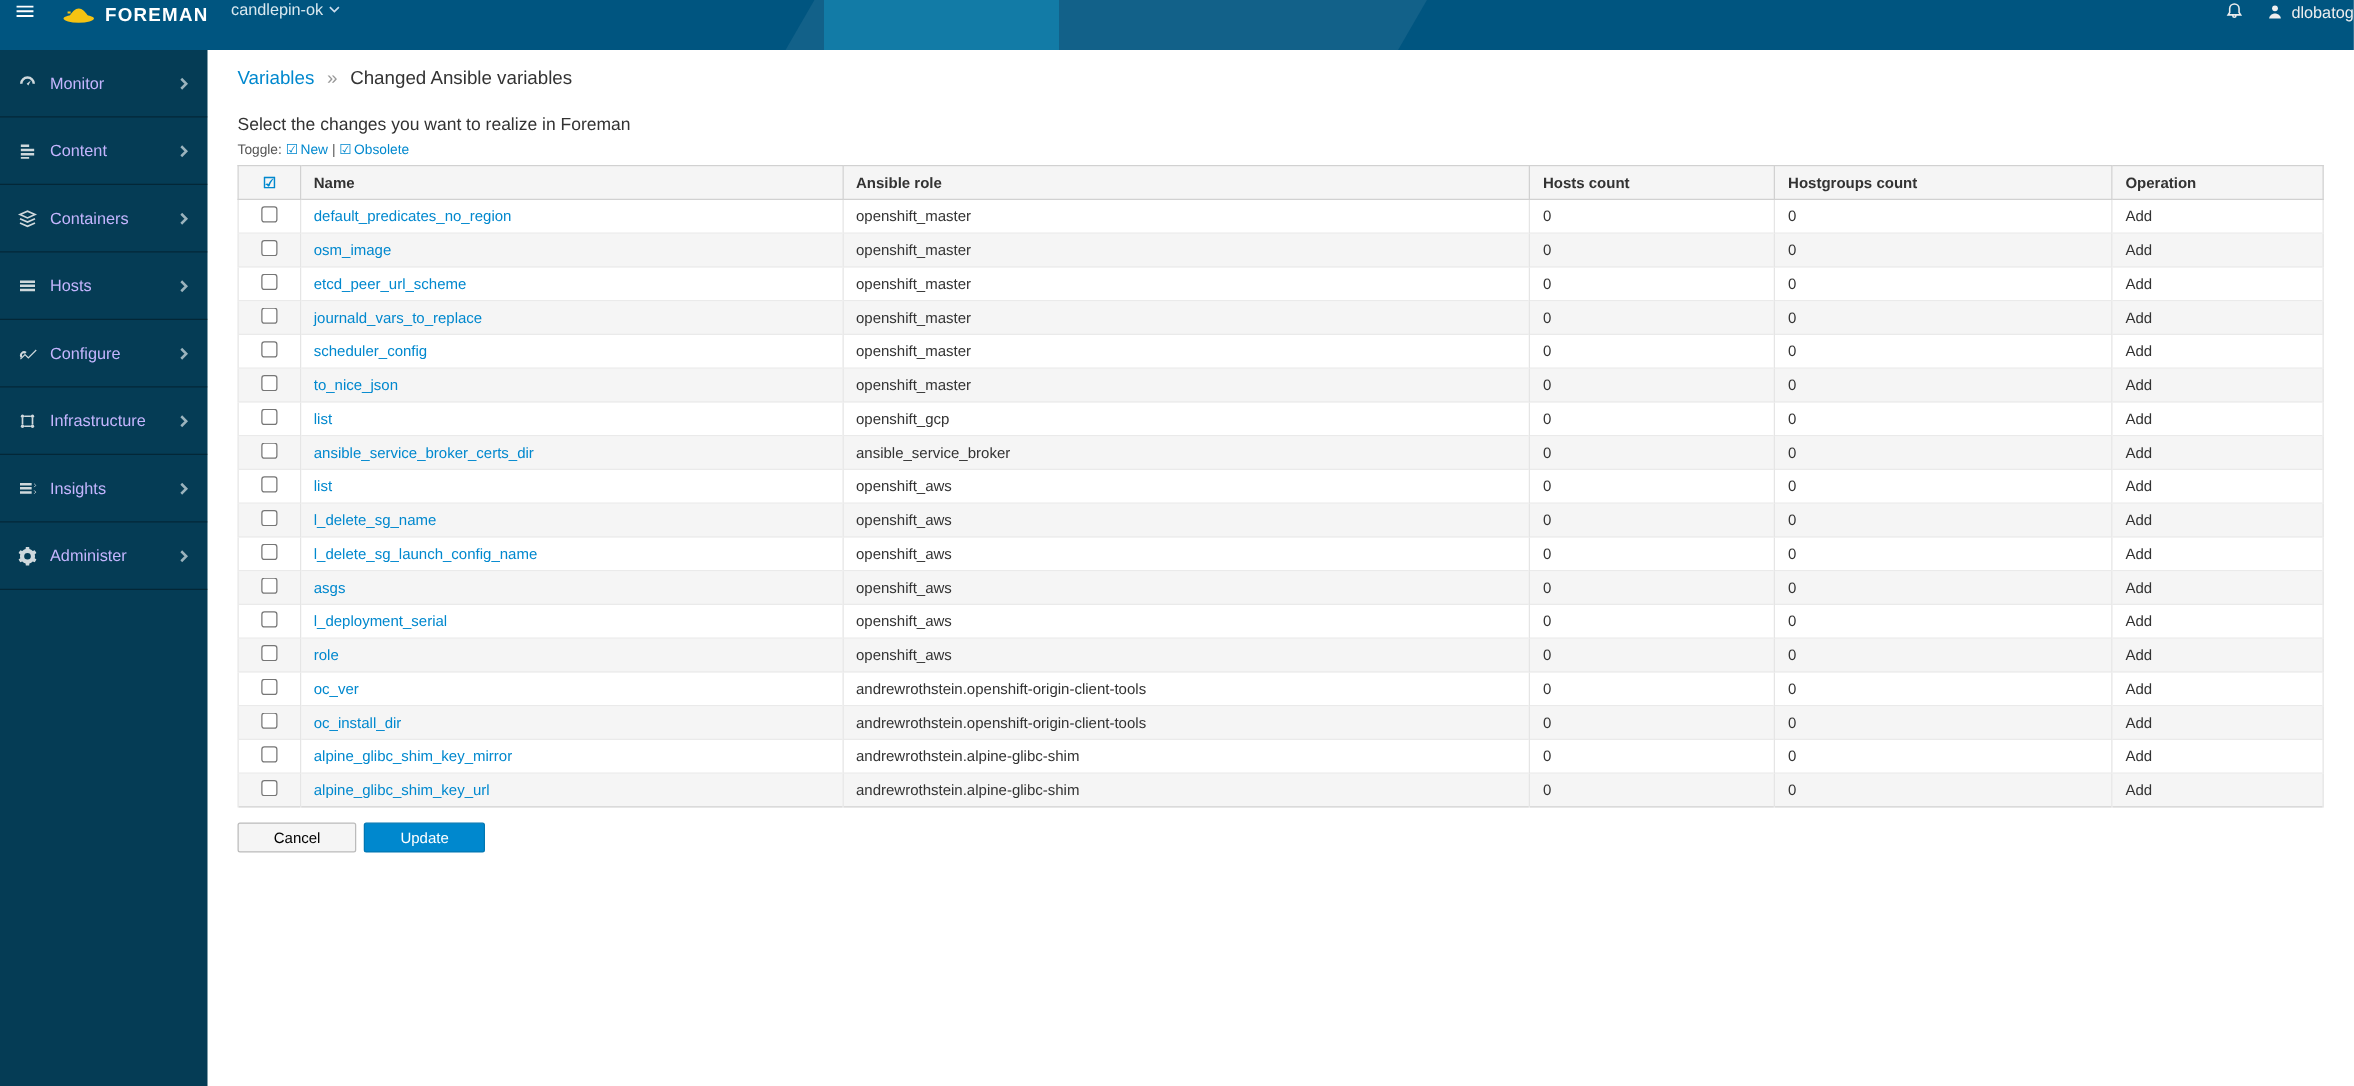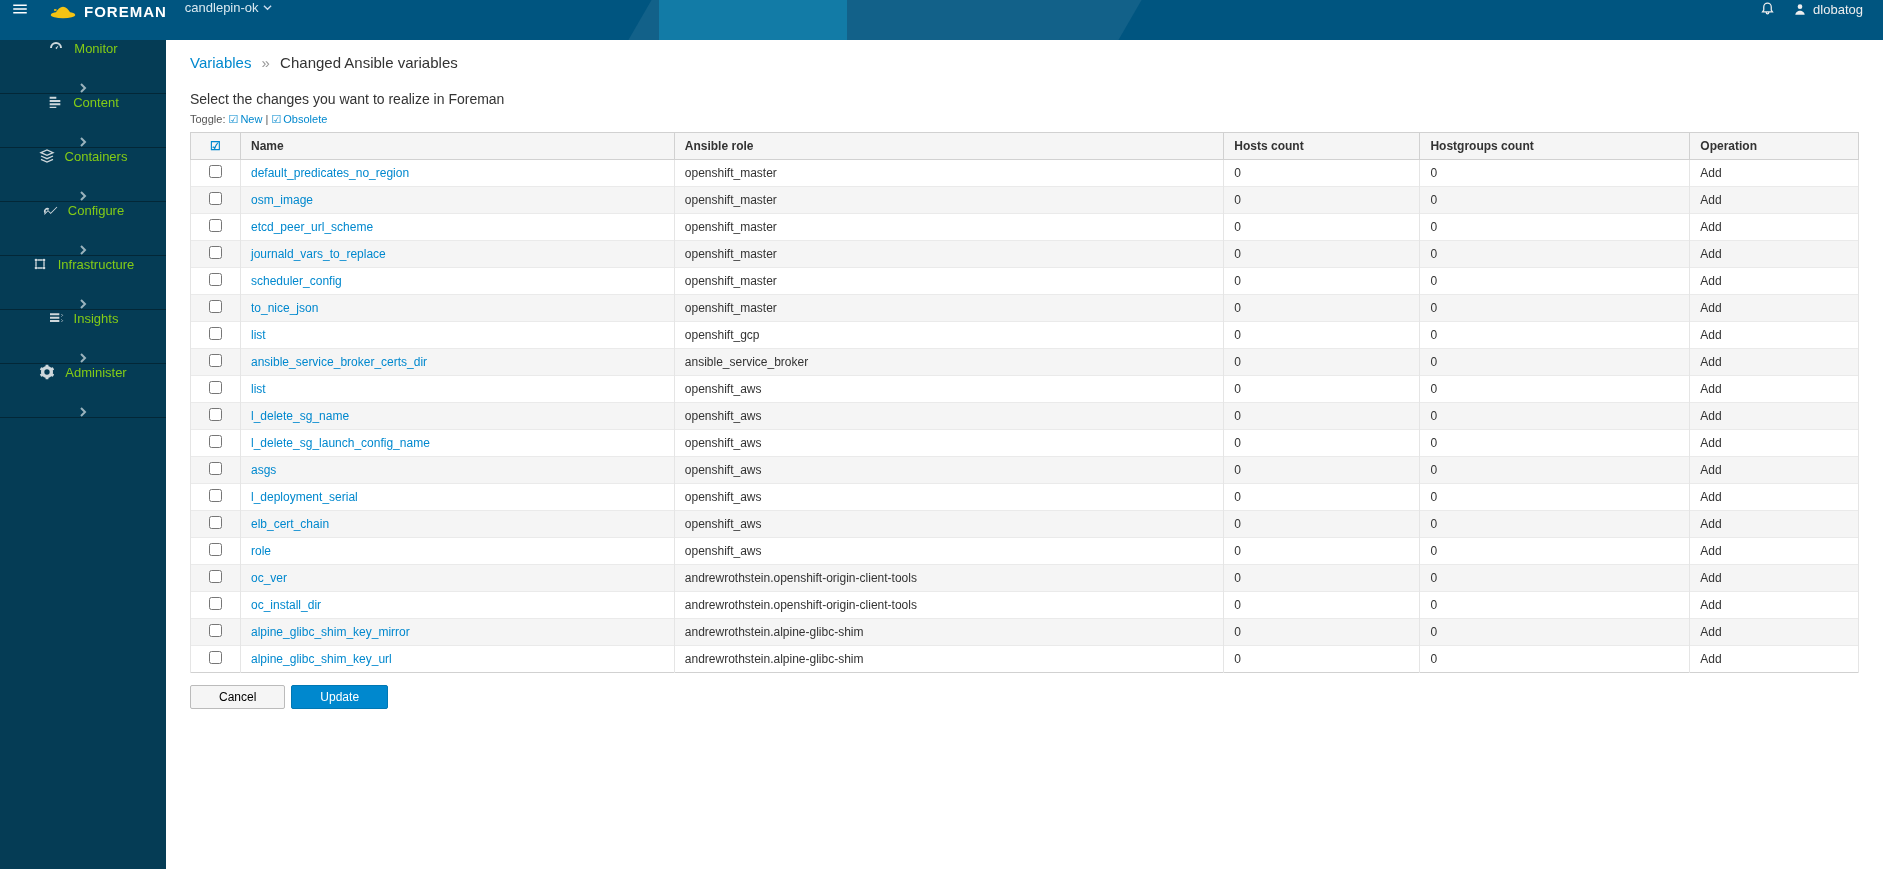--- a/index.html
+++ b/index.html
@@ -17,28 +17,28 @@
   content:"";
   position:absolute; top:0; bottom:0; left:34%; right:40%;
   background: rgba(255,255,255,0.07);
   transform: skewX(-30deg);
 }
 .hamburger { width: 40px; display:flex; align-items:center; justify-content:center; cursor:pointer; }
 .hamburger svg { width:18px; height:18px; fill:#fff; }
 .brand { display:flex; align-items:center; gap:8px; margin-left:10px; font-weight:700; letter-spacing:1px; font-size:15px; color:#fff;}
 .brand .hat svg{ width:26px; height:20px;}
 .context { margin-left:18px; color:#d9e9f0; font-size:13px; display:flex; align-items:center; gap:4px; cursor:pointer;}
-.topbar-right{ margin-left:auto; display:flex; align-items:center; gap:18px; padding-right:20px; color:#eee;}
+.topbar-right{ margin-left:auto; display:flex; align-items:center; gap:18px; color:#eee;}
 .topbar-right .icon{ cursor:pointer;}
 .user{ display:flex; align-items:center; gap:6px; font-size:13px; cursor:pointer;}
 
 
 .layout{ display:flex; height:calc(100vh - 40px); }
 .sidebar{ width:166px; background:#053c55; color:#fff; flex-shrink:0; }
-.side-item{ display:flex; align-items:center; padding:0 14px; height:54px; border-bottom:1px solid rgba(0,0,0,0.35); cursor:pointer; font-size:13px; color:#84cc16; justify-content:space-between;flex-direction:column;}
+.side-item{ display:flex; align-items:center; padding:14px 14px; height:54px; border-bottom:1px solid rgba(0,0,0,0.35); cursor:pointer; font-size:13px; color:#c4b5fd; justify-content:space-between;}
 .side-item .lbl{ display:flex; align-items:center; gap:10px;}
 .side-item svg.icon{ width:16px; height:16px; fill:#cfd8dc; flex-shrink:0;}
 .side-item svg.caret{ width:10px; height:10px; fill:#9bb3bd;}
 
 
 .main{ flex:1; overflow:auto; padding:14px 24px 30px 24px;}
 .breadcrumb{ font-size:15px; color:#333; margin-bottom:20px;}
 .breadcrumb a{ color:#0088ce; text-decoration:none;}
 .breadcrumb .sep{ color:#999; margin:0 6px;}
 h3.instr{ font-weight:400; font-size:14px; color:#333; margin-bottom:6px;}
@@ -126,20 +126,31 @@
         <svg class="caret" viewBox="0 0 10 10">
           <path d="M3 1 L7 5 L3 9" stroke="#9bb3bd" stroke-width="2" fill="none"></path>
         </svg>
       </div>
       <div class="side-item">
         <span class="lbl">
           <svg class="icon" viewBox="0 0 24 24">
             <path d="M3 7l9-4 9 4-9 4zM3 12l9 4 9-4M3 17l9 4 9-4" fill="none" stroke="#cfd8dc" stroke-width="2"></path>
           </svg>
           <span>Containers</span>
+        </span>
+        <svg class="caret" viewBox="0 0 10 10">
+          <path d="M3 1 L7 5 L3 9" stroke="#9bb3bd" stroke-width="2" fill="none"></path>
+        </svg>
+      </div>
+      <div class="side-item">
+        <span class="lbl">
+          <svg class="icon" viewBox="0 0 24 24">
+            <path d="M3 5h18v3H3zM3 10h18v3H3zM3 15h18v3H3z"></path>
+          </svg>
+          <span>Hosts</span>
         </span>
         <svg class="caret" viewBox="0 0 10 10">
           <path d="M3 1 L7 5 L3 9" stroke="#9bb3bd" stroke-width="2" fill="none"></path>
         </svg>
       </div>
       <div class="side-item">
         <span class="lbl">
           <svg class="icon" viewBox="0 0 24 24">
             <path d="M22 7l-9 9-4-4-6 6 1 1 5-5 4 4 10-10z"></path>
             <path d="M4 17a5 5 0 017-7l-2 2a2 2 0 00-3 3z"></path>
@@ -317,28 +328,20 @@
           <tr>
             <td class="chkcol"><input type="checkbox" style=""></td>
             <td><a href="#">l_deployment_serial</a></td>
             <td>openshift_aws</td>
             <td>0</td>
             <td>0</td>
             <td>Add</td>
           </tr>
           <tr>
             <td class="chkcol"><input type="checkbox" style=""></td>
-            <td><a href="#">elb_cert_chain</a></td>
-            <td>openshift_aws</td>
-            <td>0</td>
-            <td>0</td>
-            <td>Add</td>
-          </tr>
-          <tr>
-            <td class="chkcol"><input type="checkbox" style=""></td>
             <td><a href="#">role</a></td>
             <td>openshift_aws</td>
             <td>0</td>
             <td>0</td>
             <td>Add</td>
           </tr>
           <tr>
             <td class="chkcol"><input type="checkbox" style=""></td>
             <td><a href="#">oc_ver</a></td>
             <td>andrewrothstein.openshift-origin-client-tools</td>

